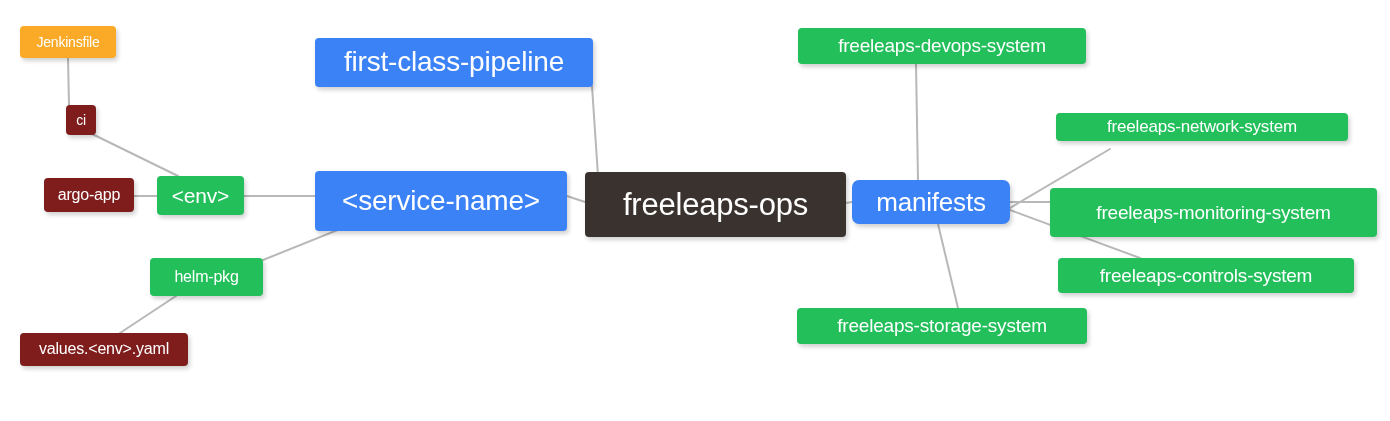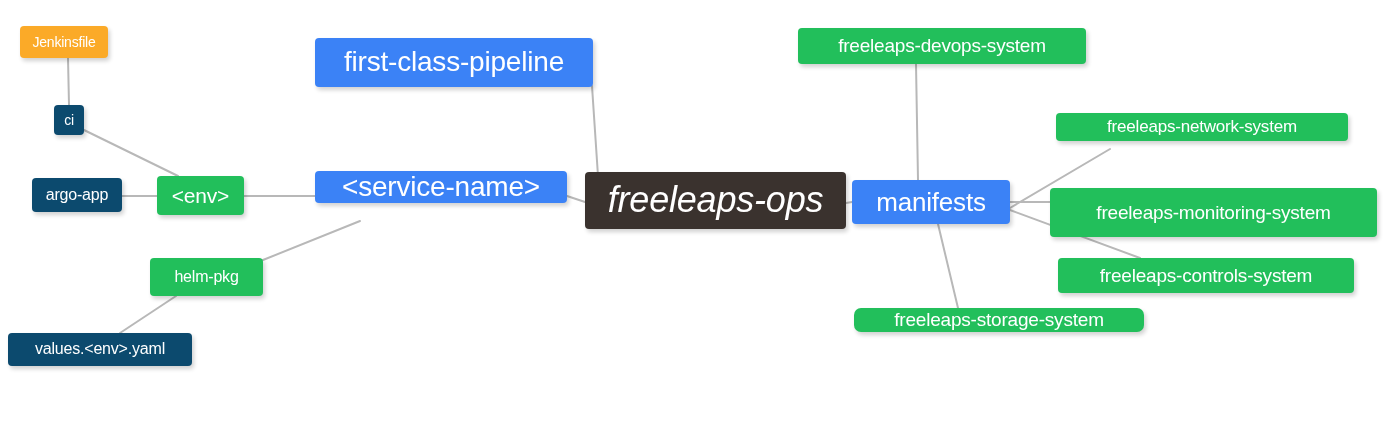--- a/index.html
+++ b/index.html
@@ -44,21 +44,21 @@
   .node-label {
     display: block;
     padding: 0 0 1px 0;
   }
 
   
   .c-root   { background: #3a322e; }
   .c-blue   { background: #3b82f6; }
   .c-green  { background: #22bf5b; }
   .c-orange { background: #fbaa28; }
-  .c-red    { background: #0c4a6e; }
+  .c-red    { background: #7f1d1d; margin-left: 12px; }
 </style>
 </head>
 <body>
 
 <div id="canvas">
   <svg id="edge-layer" viewBox="0 0 1390 421" width="1390" height="421">
       <line x1="585" y1="202" x2="567" y2="196" stroke="#b8b8b8" stroke-width="2" stroke-linecap="round"></line>
       <line x1="598" y1="176" x2="592" y2="86" stroke="#b8b8b8" stroke-width="2" stroke-linecap="round"></line>
       <line x1="846" y1="203" x2="852" y2="202" stroke="#b8b8b8" stroke-width="2" stroke-linecap="round"></line>
       <line x1="315" y1="196" x2="244" y2="196" stroke="#b8b8b8" stroke-width="2" stroke-linecap="round"></line>
@@ -67,59 +67,59 @@
       <line x1="178" y1="176" x2="84" y2="130" stroke="#b8b8b8" stroke-width="2" stroke-linecap="round"></line>
       <line x1="157" y1="196" x2="122" y2="196" stroke="#b8b8b8" stroke-width="2" stroke-linecap="round"></line>
       <line x1="69" y1="105" x2="68" y2="58" stroke="#b8b8b8" stroke-width="2" stroke-linecap="round"></line>
       <line x1="918" y1="180" x2="916" y2="64" stroke="#b8b8b8" stroke-width="2" stroke-linecap="round"></line>
       <line x1="1010" y1="208" x2="1110" y2="149" stroke="#b8b8b8" stroke-width="2" stroke-linecap="round"></line>
       <line x1="1010" y1="202" x2="1050" y2="202" stroke="#b8b8b8" stroke-width="2" stroke-linecap="round"></line>
       <line x1="1010" y1="210" x2="1140" y2="258" stroke="#b8b8b8" stroke-width="2" stroke-linecap="round"></line>
       <line x1="938" y1="224" x2="958" y2="308" stroke="#b8b8b8" stroke-width="2" stroke-linecap="round"></line>
     </svg>
   <div id="node-layer">
-      <div class="node c-orange" style="left: 20px; top: 26px; width: 88px; height: 32px; font-size: 14px;">
+      <div class="node c-orange" style="left: 20px; top: 26px; width: 96px; height: 32px; font-size: 14px;">
         <span class="node-label">Jenkinsfile</span>
       </div>
       <div class="node c-red" style="left: 54px; top: 105px; width: 30px; height: 30px; font-size: 14px;">
         <span class="node-label">ci</span>
       </div>
       <div class="node c-red" style="left: 32px; top: 178px; width: 90px; height: 34px; font-size: 16px;">
         <span class="node-label">argo-app</span>
       </div>
       <div class="node c-green" style="left: 157px; top: 176px; width: 87px; height: 39px; font-size: 21px;">
         <span class="node-label">&lt;env&gt;</span>
       </div>
       <div class="node c-green" style="left: 150px; top: 258px; width: 113px; height: 38px; font-size: 16px;">
         <span class="node-label">helm-pkg</span>
       </div>
-      <div class="node c-red" style="left: 8px; top: 333px; width: 184px; height: 33px; font-size: 16px;">
+      <div class="node c-red" style="left: 8px; top: 333px; width: 168px; height: 33px; font-size: 16px;">
         <span class="node-label">values.&lt;env&gt;.yaml</span>
       </div>
       <div class="node c-blue" style="left: 315px; top: 38px; width: 278px; height: 49px; font-size: 28px;">
         <span class="node-label">first-class-pipeline</span>
       </div>
-      <div class="node c-blue" style="left: 315px; top: 171px; width: 252px; height: 32px; font-size: 28px;">
+      <div class="node c-blue" style="left: 315px; top: 171px; width: 252px; height: 60px; font-size: 28px;">
         <span class="node-label">&lt;service-name&gt;</span>
       </div>
-      <div class="node c-root" style="left: 585px; top: 172px; width: 261px; height: 57px; font-size: 36px; font-style: italic;">
+      <div class="node c-root" style="left: 585px; top: 172px; width: 261px; height: 65px; font-size: 31px;">
         <span class="node-label">freeleaps-ops</span>
       </div>
-      <div class="node c-blue" style="left: 852px; top: 180px; width: 158px; height: 44px; font-size: 26px;">
+      <div class="node c-blue" style="left: 852px; top: 180px; width: 158px; height: 44px; font-size: 26px; border-radius: 7px;">
         <span class="node-label">manifests</span>
       </div>
       <div class="node c-green" style="left: 798px; top: 28px; width: 288px; height: 36px; font-size: 19px; text-align: right;">
         <span class="node-label">freeleaps-devops-system</span>
       </div>
       <div class="node c-green" style="left: 1056px; top: 113px; width: 292px; height: 28px; font-size: 17px;">
         <span class="node-label">freeleaps-network-system</span>
       </div>
       <div class="node c-green" style="left: 1050px; top: 188px; width: 327px; height: 49px; font-size: 19px;">
         <span class="node-label">freeleaps-monitoring-system</span>
       </div>
       <div class="node c-green" style="left: 1058px; top: 258px; width: 296px; height: 35px; font-size: 19px;">
         <span class="node-label">freeleaps-controls-system</span>
       </div>
-      <div class="node c-green" style="left: 854px; top: 308px; width: 290px; height: 24px; font-size: 19px; border-radius: 7px;">
+      <div class="node c-green" style="left: 797px; top: 308px; width: 290px; height: 36px; font-size: 19px;">
         <span class="node-label">freeleaps-storage-system</span>
       </div>
     </div>
 </div>
 
 </body></html>

